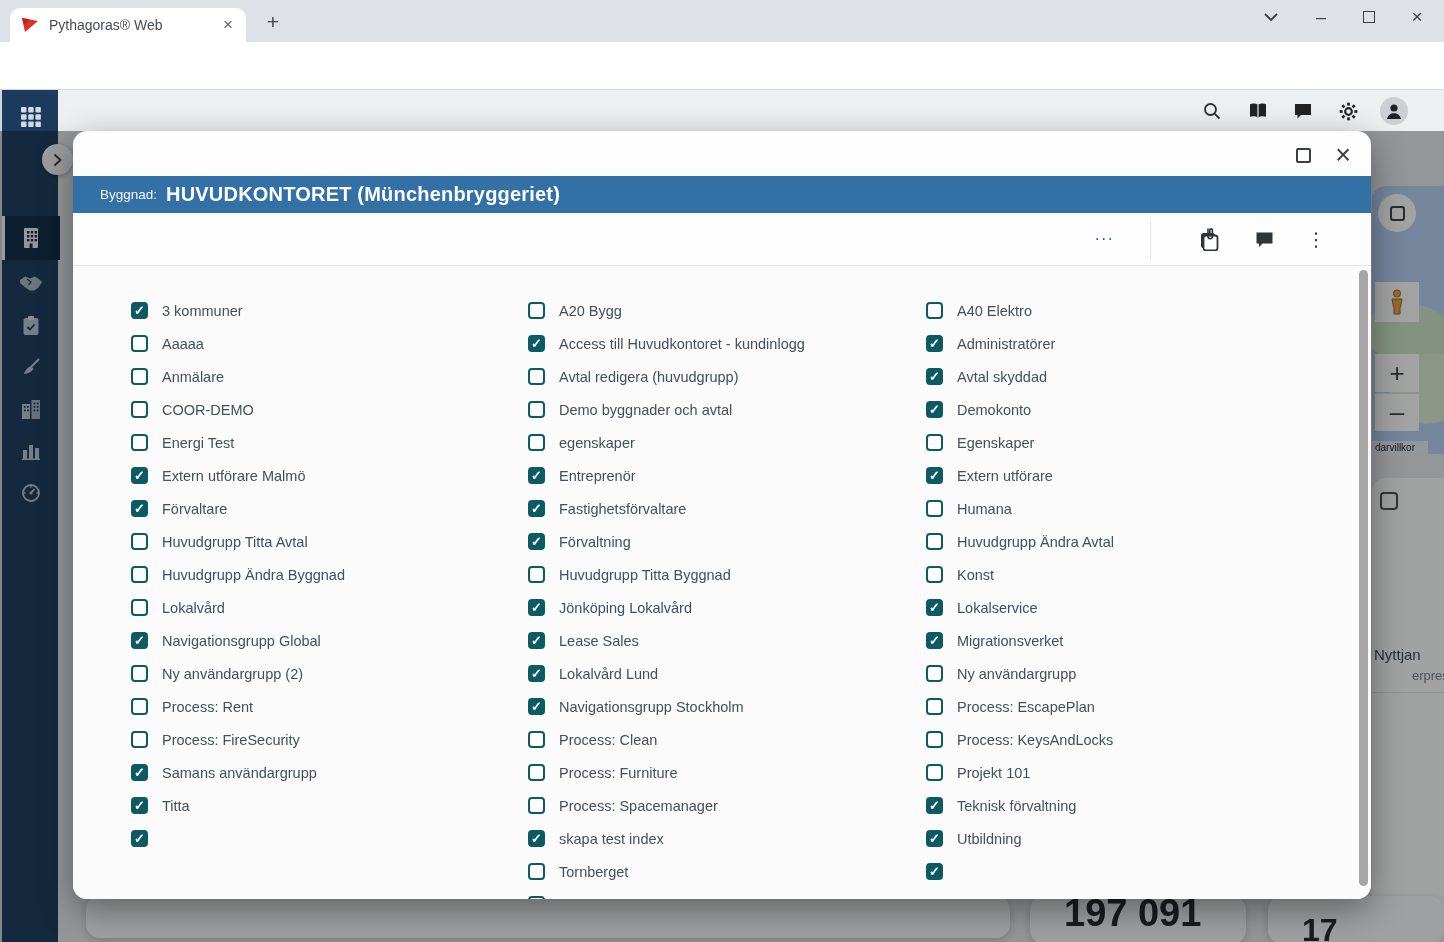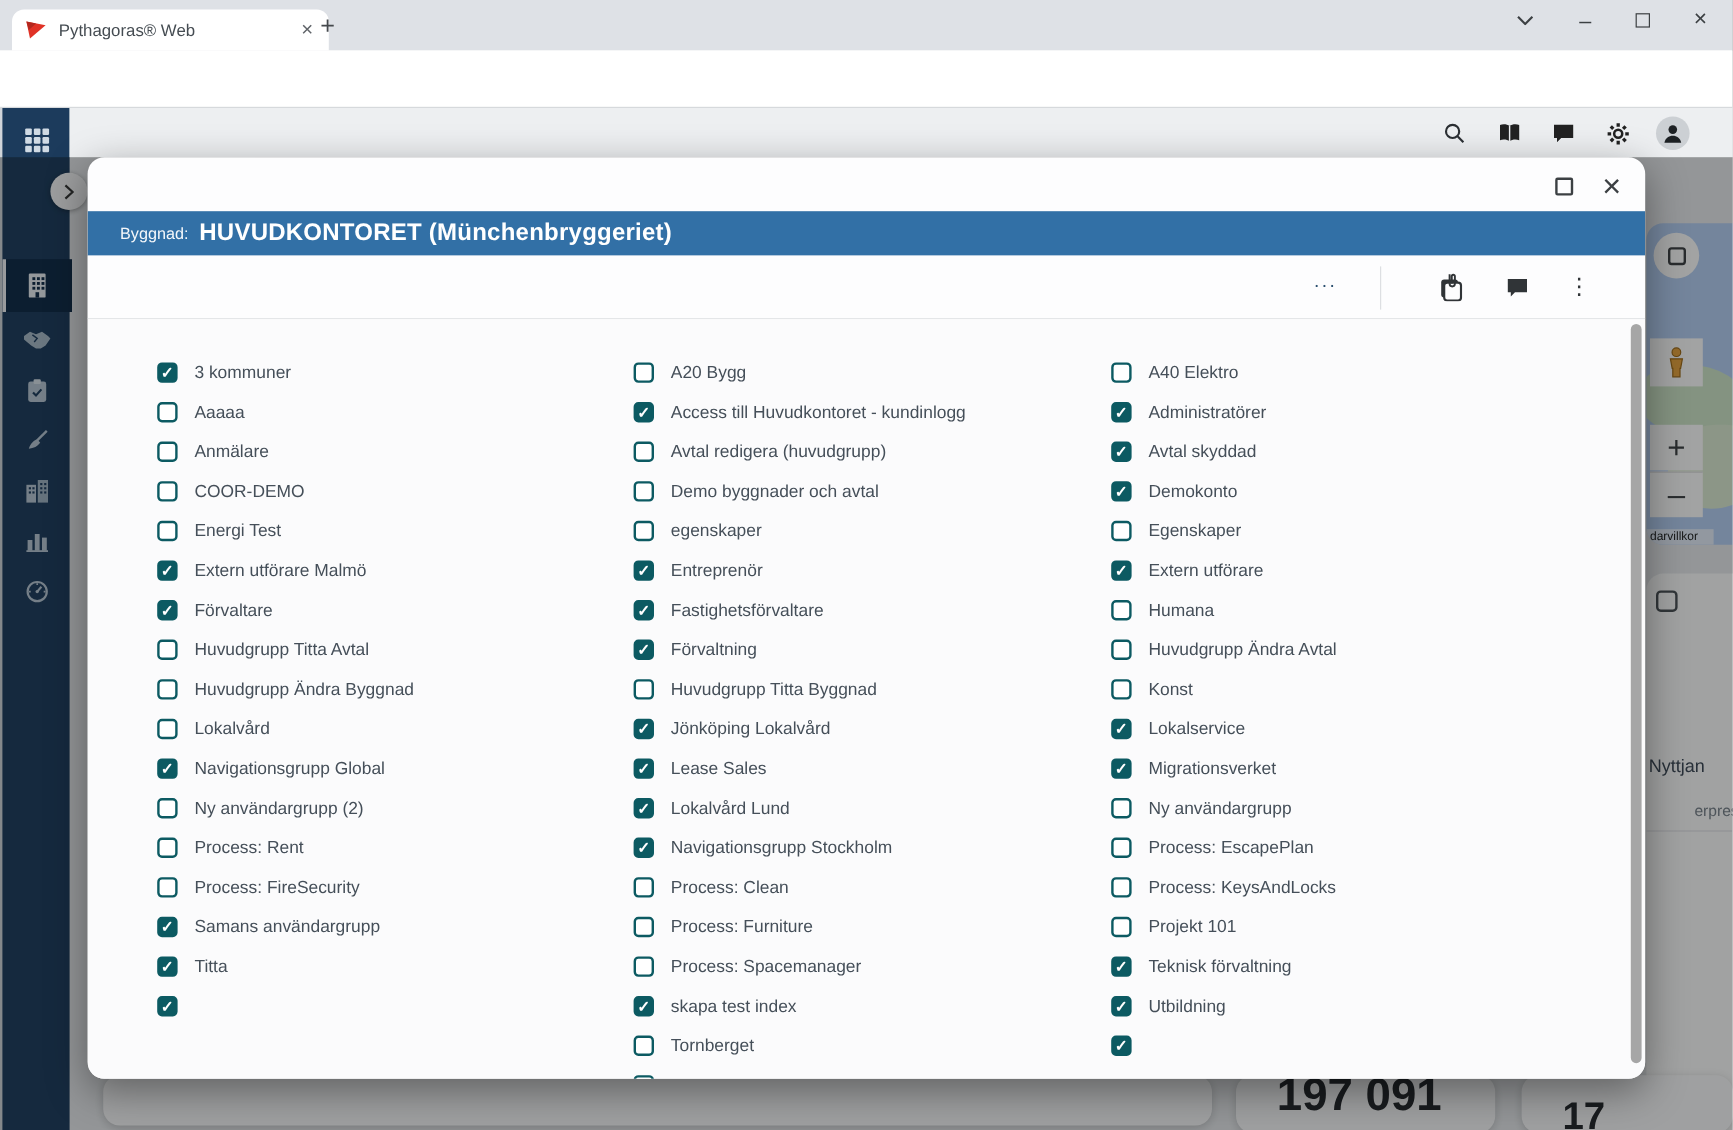--- a/index.html
+++ b/index.html
@@ -2,21 +2,21 @@
 <html><head>
 <meta charset="utf-8">
 <style>
   * { margin:0; padding:0; box-sizing:border-box; }
   body { background:#555; font-family:"Liberation Sans", sans-serif; }
   #screen { position:relative; width:1444px; height:942px; background:#e9ebee; overflow:hidden; }
   svg { display:block; }
 
   
   .tabstrip { position:absolute; left:0; top:0; width:1444px; height:42px; background:#dee1e6; }
-  .tab { position:absolute; left:10px; top:8px; width:264px; height:34px; background:#fff;
+  .tab { position:absolute; left:10px; top:8px; width:236px; height:34px; background:#fff;
          border-radius:10px 10px 0 0; display:flex; align-items:center; padding:0 10px; gap:9px; }
   .tab-title { font-size:14px; color:#454c52; white-space:nowrap; overflow:hidden; flex:1; }
   .tab-close { font-size:17px; color:#5f6368; cursor:pointer; padding:0 3px; }
   .newtab { position:absolute; left:258px; top:7px; width:30px; height:30px; border-radius:50%;
             display:flex; align-items:center; justify-content:center; font-size:21px; color:#45494d; }
   .win-ctl { position:absolute; top:0; height:34px; width:46px; display:flex; align-items:center; justify-content:center; color:#3c4043; }
   .wc-chevron { right:150px; } .wc-min { right:100px; font-size:18px; } .wc-close { right:4px; font-size:19px; }
   .wc-max { right:52px; } .wc-max i { display:block; width:12px; height:12px; border:1.6px solid #3c4043; }
   .toolbar { position:absolute; left:0; top:42px; width:1444px; height:48px; background:#fff; border-bottom:1px solid #d6d9dc; }
   .nav-ico { position:absolute; top:53px; width:26px; height:26px; display:flex; align-items:center; justify-content:center;
@@ -43,21 +43,21 @@
   
   .mapcard { position:absolute; left:1372px; top:96px; width:72px; height:268px; background:#b5cff4; border-radius:14px 0 0 14px; overflow:hidden; }
   .land1 { position:absolute; left:-8px; top:118px; width:90px; height:60px; background:#cfe6c8; border-radius:45% 55% 40% 60%; }
   .land2 { position:absolute; left:18px; top:168px; width:80px; height:70px; background:#dcead2; border-radius:50% 40% 55% 45%; }
   .map-max-chip { position:absolute; left:6px; top:8px; width:38px; height:38px; border-radius:50%; background:#fff;
                   display:flex; align-items:center; justify-content:center; }
   .map-btn { position:absolute; left:3px; width:44px; background:#fff; display:flex; align-items:center; justify-content:center; color:#3c4043; }
   .map-attr { position:absolute; left:0; bottom:0; width:56px; font-size:10px; color:#1b1b1b; background:rgba(255,255,255,.65); padding:1px 3px; }
   .infocard { position:absolute; left:1372px; top:388px; width:72px; height:464px; background:#fdfdfd; border-radius:14px 0 0 14px; }
   .ic-sq { position:absolute; left:8px; top:14px; width:18px; height:18px; border:2.4px solid #4a4f54; border-radius:4px; }
-  .ic-t1 { position:absolute; left:2px; top:152px; font-size:15px; color:#3a4654; white-space:nowrap; }
+  .ic-t1 { position:absolute; left:2px; top:168px; font-size:15px; color:#3a4654; white-space:nowrap; }
   .ic-t2 { position:absolute; left:0px; top:190px; font-size:13px; color:#77808a; white-space:nowrap;padding-left:40px; }
   .ic-div { position:absolute; left:0; top:214px; width:72px; height:1px; background:#e3e5e8; }
   .botcard { position:absolute; background:#fbfbfc; border-radius:14px; box-shadow:0 2px 8px rgba(0,0,0,.18); }
   .bignum { position:absolute; font-weight:bold; color:#23262a; }
 
   
   .overlay { position:absolute; left:0; top:131px; width:1444px; height:811px; background:rgba(10,12,14,.38); }
   .modal { position:absolute; left:73px; top:131px; width:1298px; height:768px; background:#fdfdfe; border-radius:14px;
            box-shadow:0 10px 34px rgba(0,0,0,.4); overflow:hidden; }
   .m-winctl { position:absolute; right:20px; top:11px; display:flex; gap:24px; align-items:center; color:#3c4043; }

